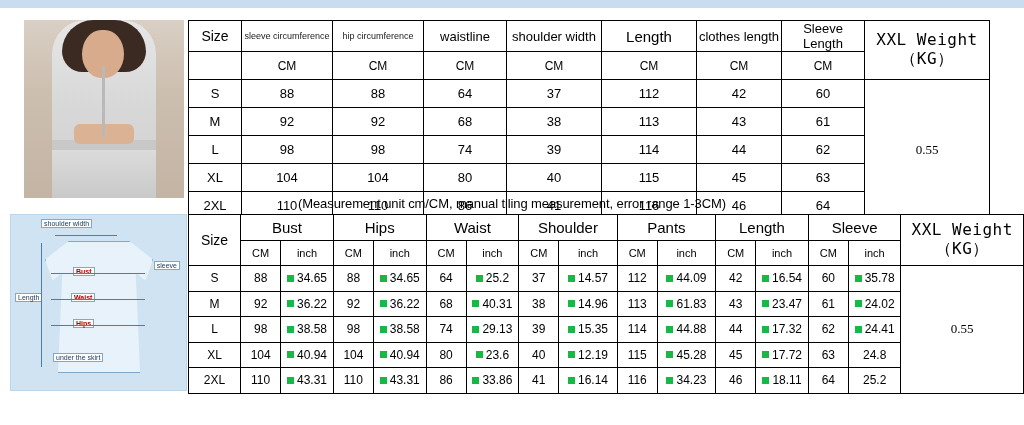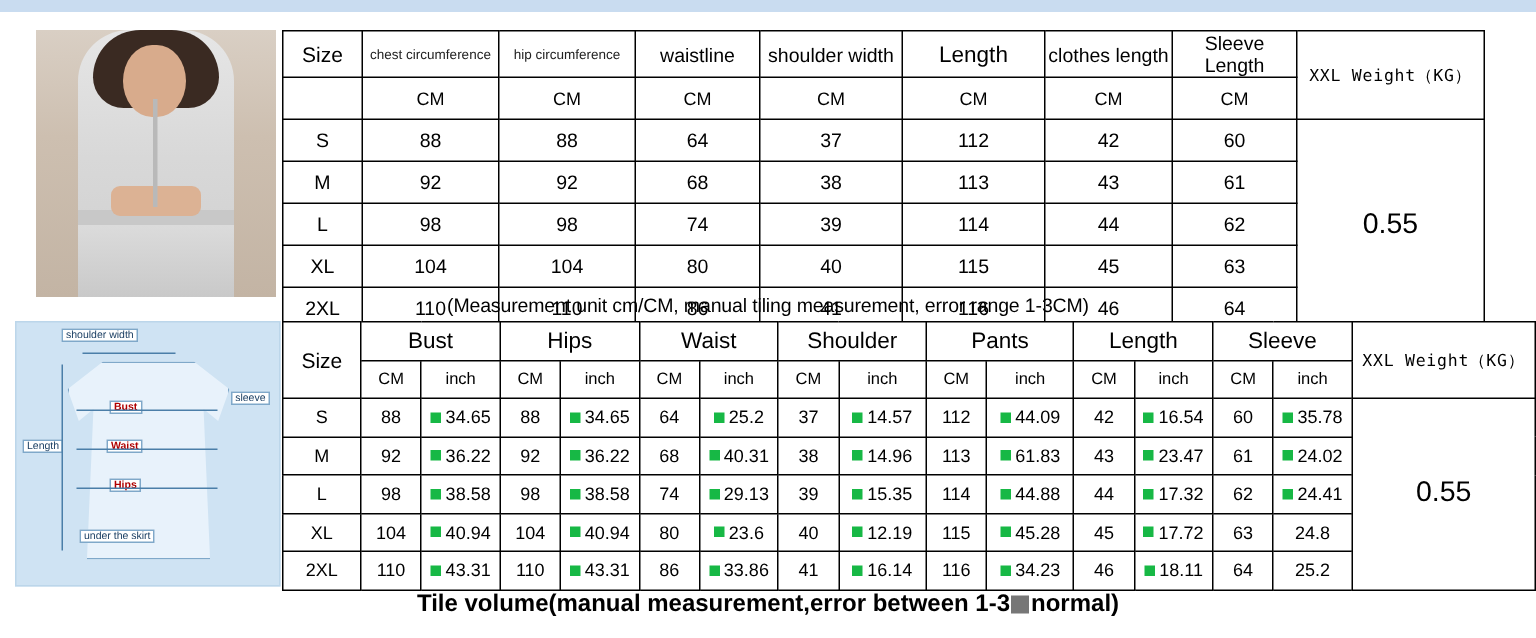--- a/index.html
+++ b/index.html
@@ -108,22 +108,22 @@
     left: 188px;
     top: 12px;
   }
   .t1 td, .t1 th { height: 27px; }
   .hdr-label { font-size: 14px; }
   .hdr-small { font-size: 9px; color:#222; line-height: 1.15; }
   .hdr-mid { font-size: 13px; }
   .hdr-big { font-size: 15px; }
   .unit-cell { font-size: 12px; }
   .val { font-size: 13px; }
-  .weight-head { font-size: 11px; letter-spacing: 0.5px; font-family: "DejaVu Sans Mono", monospace; margin-top: 36px; }
-  .weight-val { font-size: 19px; }
+  .weight-head { font-size: 16px; letter-spacing: 0.5px; font-family: "DejaVu Sans Mono", monospace; margin-top: 36px; }
+  .weight-val { font-size: 13px; font-family: Liberation Serif, serif; }
 
   .caption-top {
     position: absolute;
     left: 0; top: 196px;
     width: 1024px;
     text-align: center;
     font-size: 13px;
     letter-spacing: -0.1px;
   }
   .caption-top .inner { display: inline-block; }
@@ -220,21 +220,21 @@
       <div class="skin-mid"></div>
       <div class="hair"></div>
       <div class="face"></div>
       <div class="zip"></div>
     </div>
 
     <table class="sizes t1">
       <tbody>
           <tr>
         <td class="hdr-label" style="width:52px">Size</td>
-        <td class="hdr-small" style="width:90px">chest circumference</td>
+        <td class="hdr-small" style="width:90px">sleeve circumference</td>
         <td class="hdr-small" style="width:90px">hip circumference</td>
         <td class="hdr-mid" style="width:82px">waistline</td>
         <td class="hdr-mid" style="width:94px">shoulder width</td>
         <td class="hdr-big" style="width:94px">Length</td>
         <td class="hdr-mid" style="width:84px">clothes length</td>
         <td class="hdr-mid" style="width:82px">Sleeve Length</td>
         <td class="weight-head" rowspan="2" style="width:124px">XXL Weight（KG）</td>
       </tr>
       <tr>
         <td></td>
@@ -606,17 +606,14 @@
                 <span>18.11</span>
               </span>
             </td>
         <td class="val">64</td>
         <td class="val">25.2</td>
       </tr>
     </tbody>
       </table>
   </div>
 
-  <div class="caption-bottom">
-    <span>Tile volume(manual measurement,error between 1-3</span><span class="cap-icon"></span><span>normal)</span>
-  </div>
 
 </div>
 
 </body></html>

